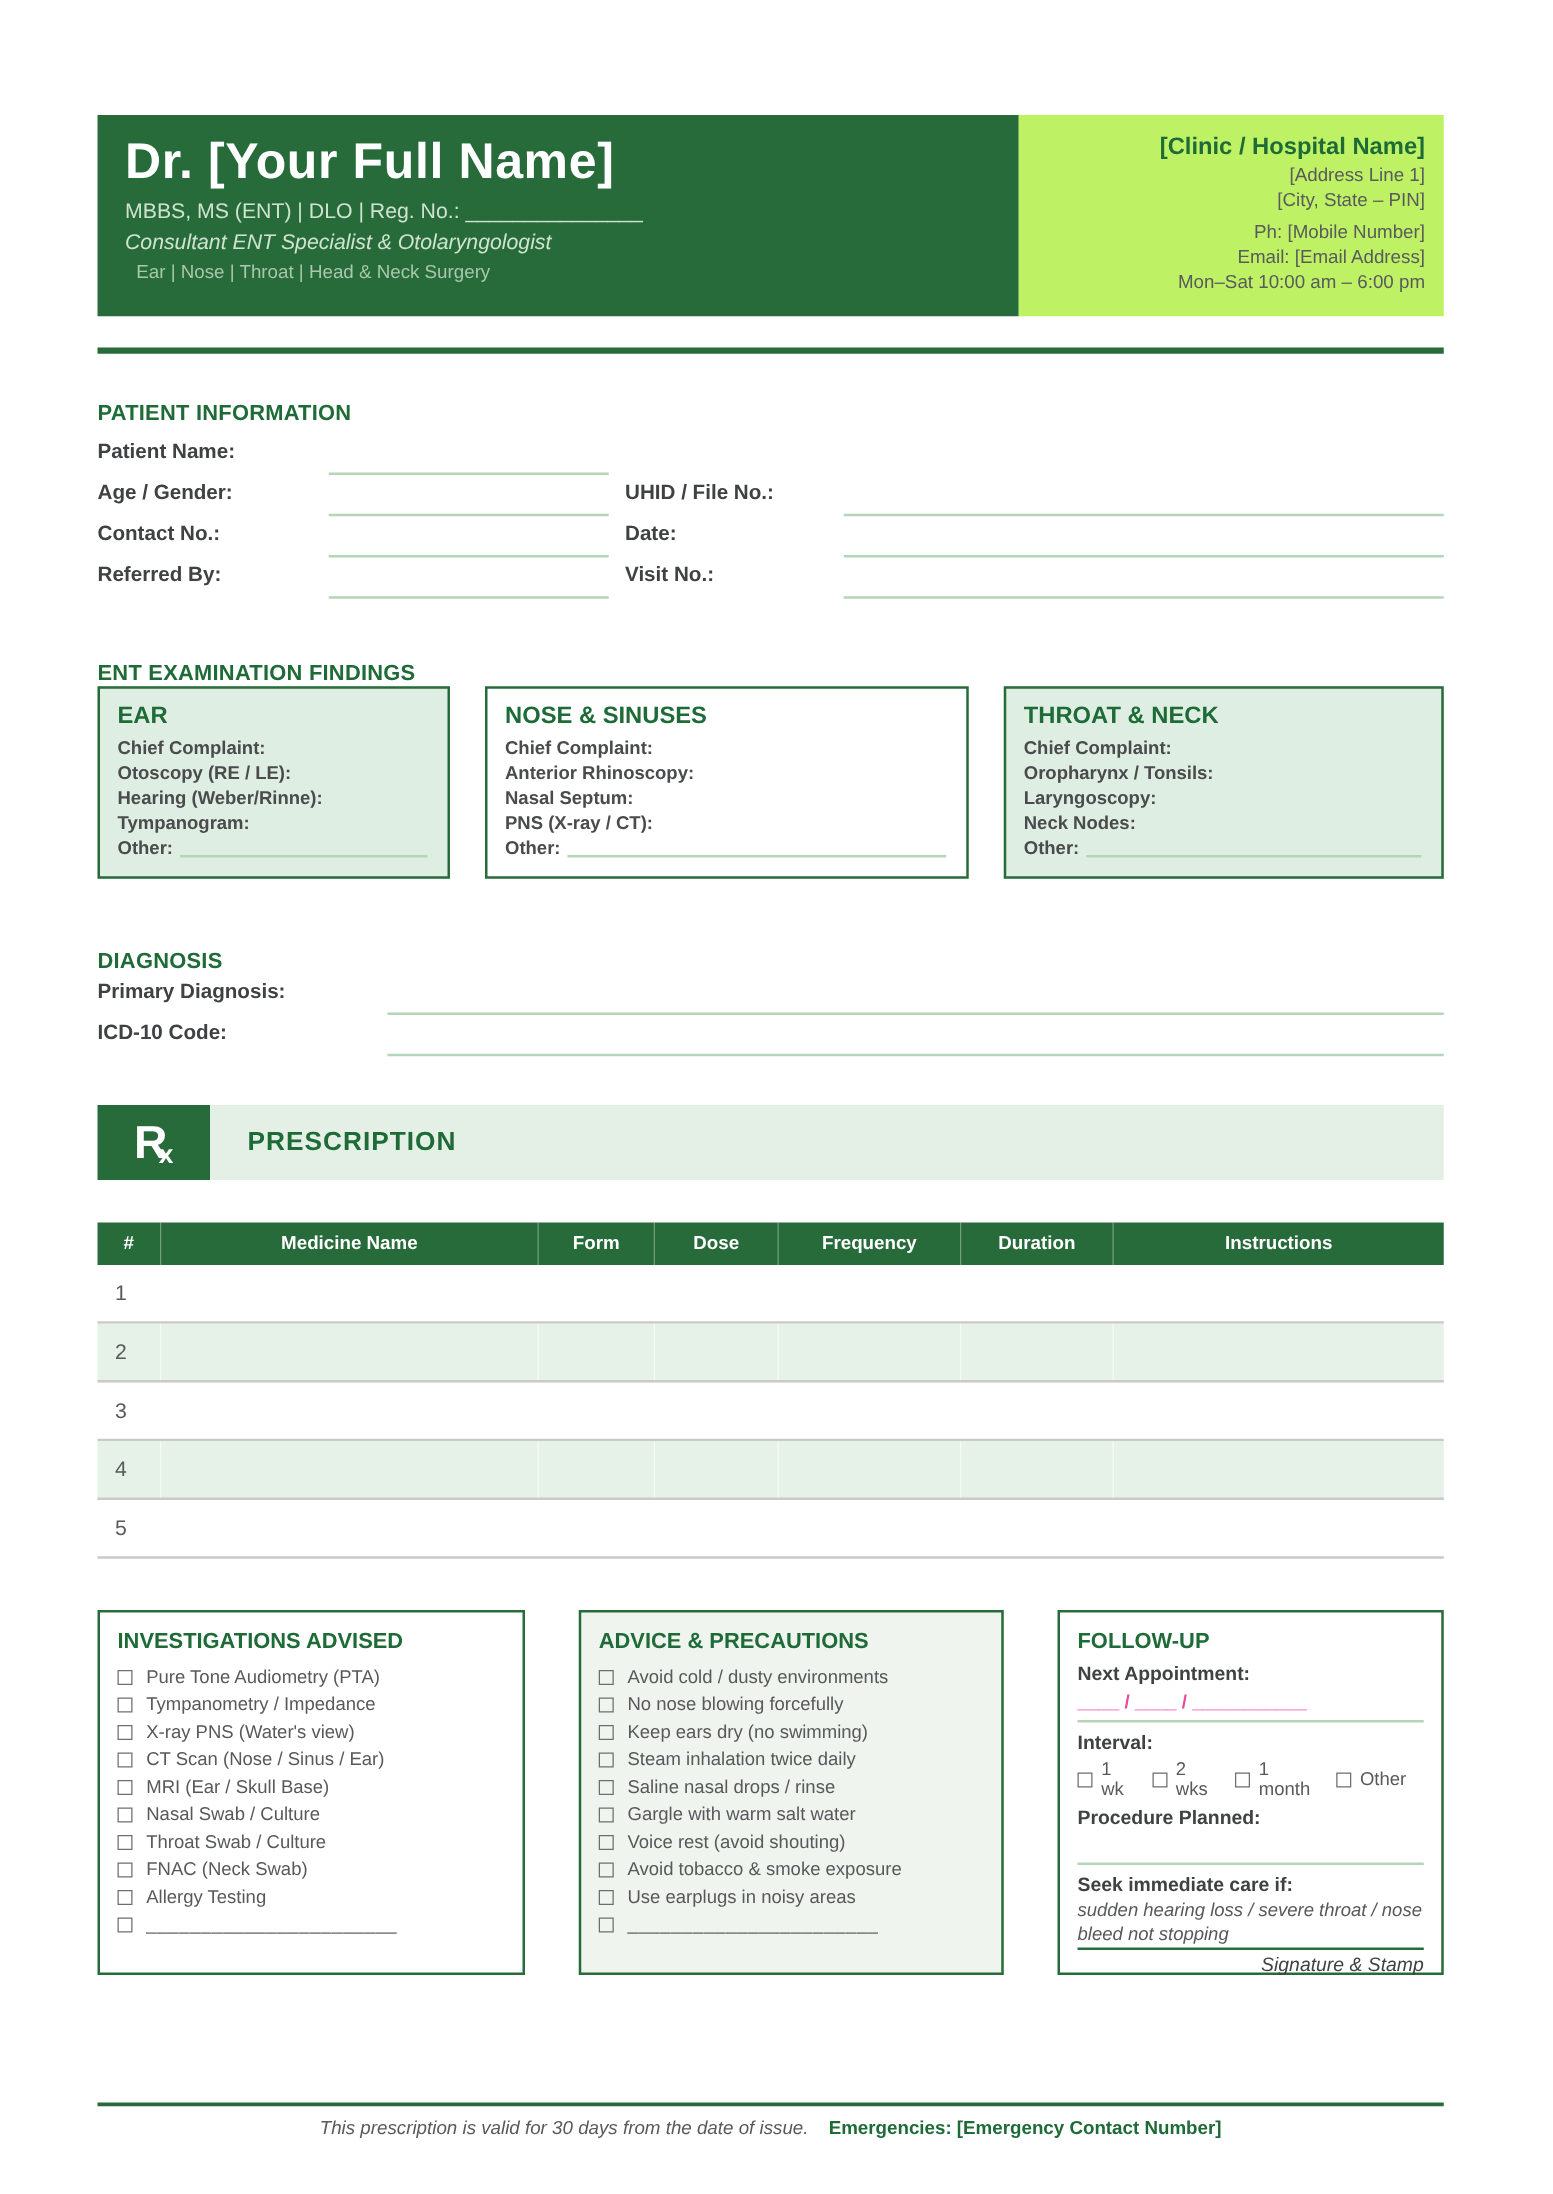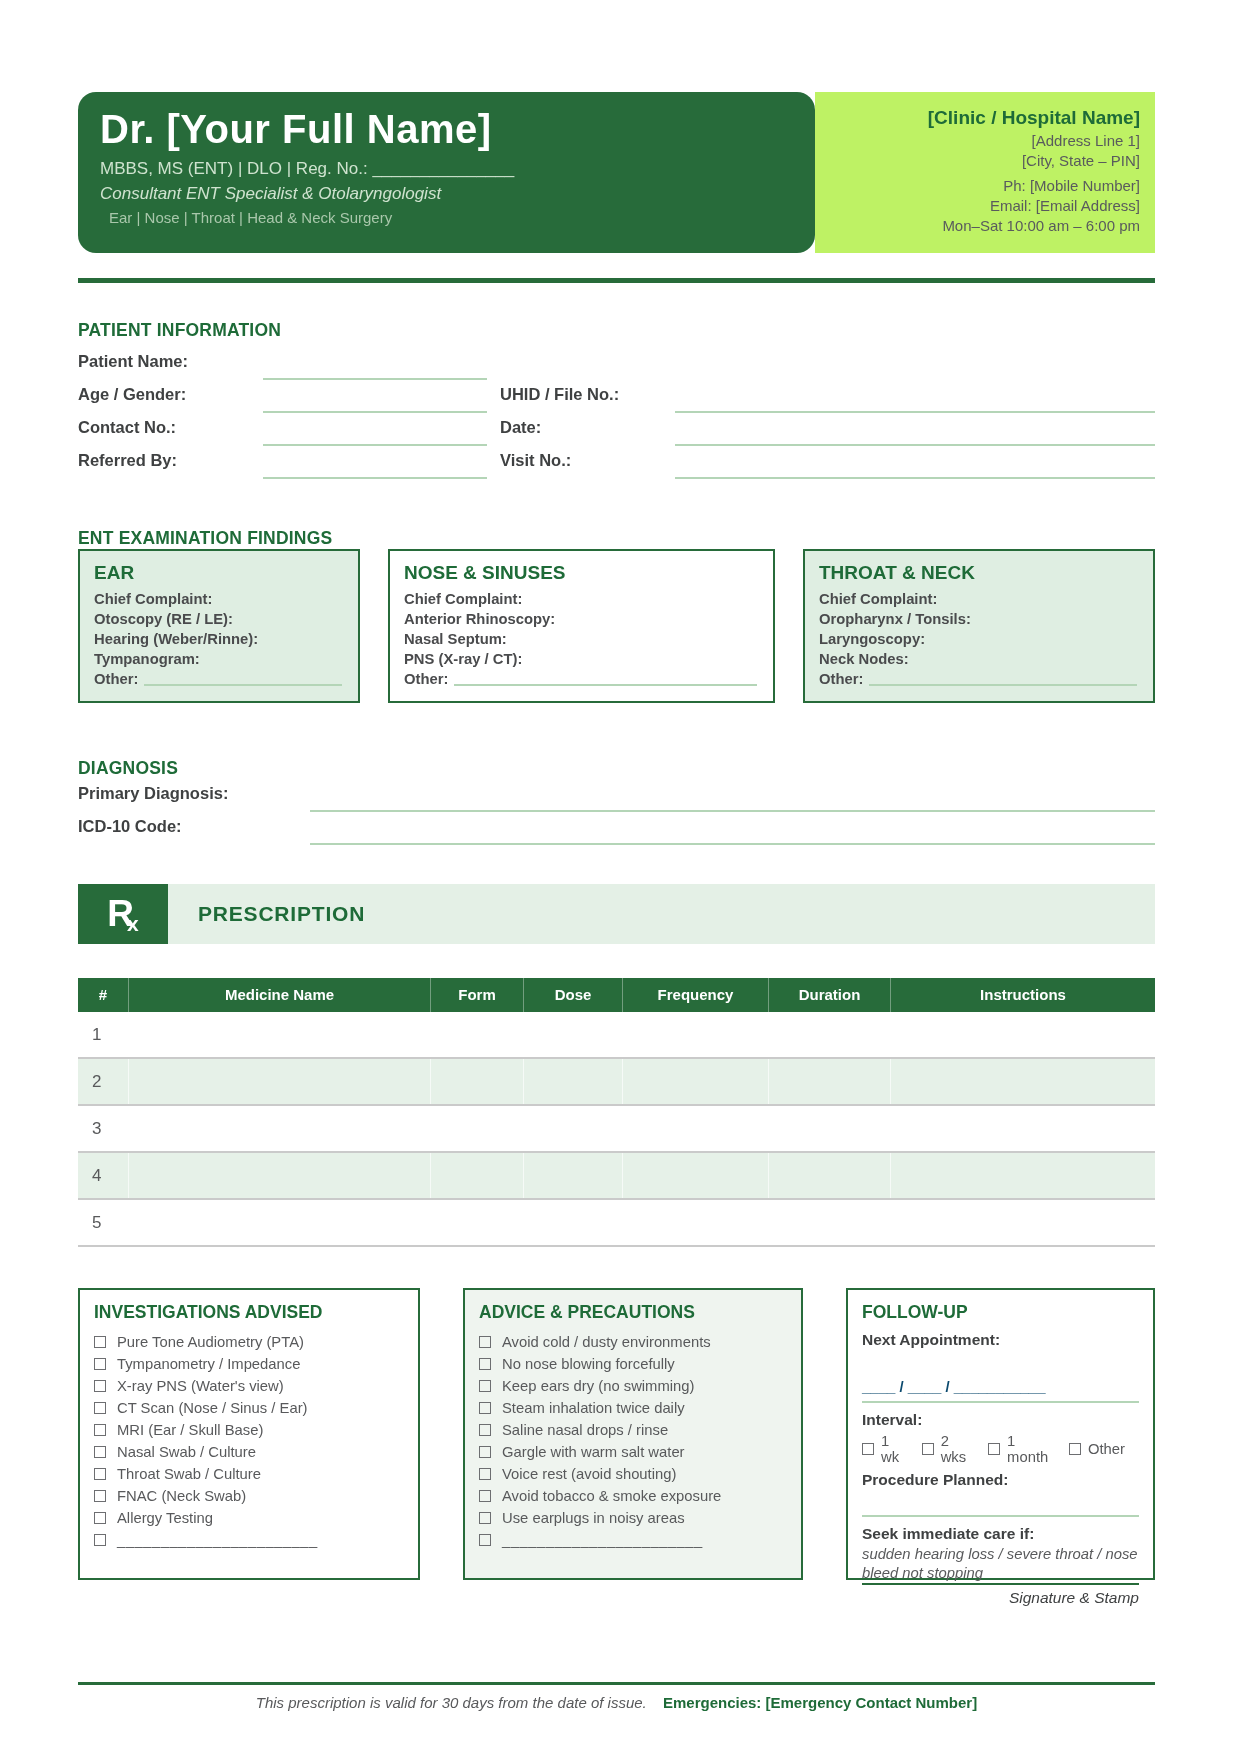--- a/index.html
+++ b/index.html
@@ -5,21 +5,21 @@
   * { box-sizing: border-box; }
   html,body { margin:0; padding:0; }
   body {
     width:1242px; height:1755px; position:relative; background:#ffffff;
     font-family:"Liberation Sans", sans-serif; color:#3f4142;
   }
   .page { position:absolute; left:0; top:0; width:1242px; height:1755px; }
 
   
   .header { position:absolute; left:78px; top:92px; width:1077px; height:161px; display:flex; }
-  .header-left { width:737px; background:#276b3a; color:#fff; padding:14px 20px 0 22px;border-radius:18px; }
+  .header-left { width:737px; background:#276b3a; color:#fff; padding:14px 20px 0 22px; }
   .doctor-name { font-size:40px; font-weight:bold; letter-spacing:.5px; line-height:46px; }
   .credentials { color:#cfe3cf; font-size:17px; margin-top:7px; }
   .designation { color:#cfe3cf; font-size:17px; font-style:italic; margin-top:5px; }
   .specialties { color:#a9c7ab; font-size:15px; margin-top:5px; padding-left:9px; }
   .header-right { flex:1; background:#bef264; text-align:right; padding:15px 15px 0 10px; }
   .clinic-name { color:#1e6b38; font-weight:bold; font-size:19px; }
   .clinic-line { color:#595b5d; font-size:15px; margin-top:3px; }
   .clinic-line.gap { margin-top:8px; }
 
   .top-rule { position:absolute; left:78px; top:278px; width:1077px; height:5px; background:#276b3a; }
@@ -80,21 +80,21 @@
   .bottom { position:absolute; left:78px; top:1288px; width:1077px; height:292px; display:flex; justify-content:space-between; }
   .b-box { border:2px solid #276b3a; height:292px; padding:12px 14px; background:#fff; }
   .b-box.w1 { width:342px; } .b-box.w2 { width:340px; background:#eff4ef; } .b-box.w3 { width:309px; display:flex; flex-direction:column; }
   .b-title { color:#1e6b38; font-weight:bold; font-size:17.5px; margin-bottom:8px; }
   .chk-item { display:flex; align-items:center; color:#58595b; font-size:14.8px; height:22px; }
   .cb { width:12px; height:12px; border:1.5px solid #6d6e71; flex:none; margin-right:11px; background:transparent; }
   .chk-blank { letter-spacing:.5px; }
 
   
   .fu-label { font-weight:bold; color:#3f4142; font-size:15.5px; }
-  .fu-date { color:#0c4a6e; font-weight:bold; font-size:15px; border-bottom:2px solid #b4d5b7; padding:4px 0 6px 0;margin-top:25px; }
+  .fu-date { color:#ec4899; font-weight:bold; font-size:15px; border-bottom:2px solid #b4d5b7; padding:4px 0 6px 0; }
   .fu-interval-row { display:flex; align-items:center; margin:4px 0 2px 0; color:#58595b; font-size:14.8px; }
   .fu-opt { display:flex; align-items:center; margin-right:14px; }
   .fu-opt .cb { margin-right:7px; }
   .fu-sep { border-bottom:2px solid #b4d5b7; margin-top:26px; }
   .fu-care-label { font-weight:bold; color:#3f4142; font-size:15.5px; margin-top:8px; }
   .fu-care-text { color:#58595b; font-style:italic; font-size:14.8px; line-height:19px; margin-top:2px; }
   .fu-sign-rule { border-bottom:2px solid #276b3a; margin-top:auto; }
   .fu-sign { text-align:right; color:#3f4142; font-style:italic; font-size:15.5px; padding-top:4px; }
   .mt4 { margin-top:4px; } .mt8 { margin-top:8px; }
 

